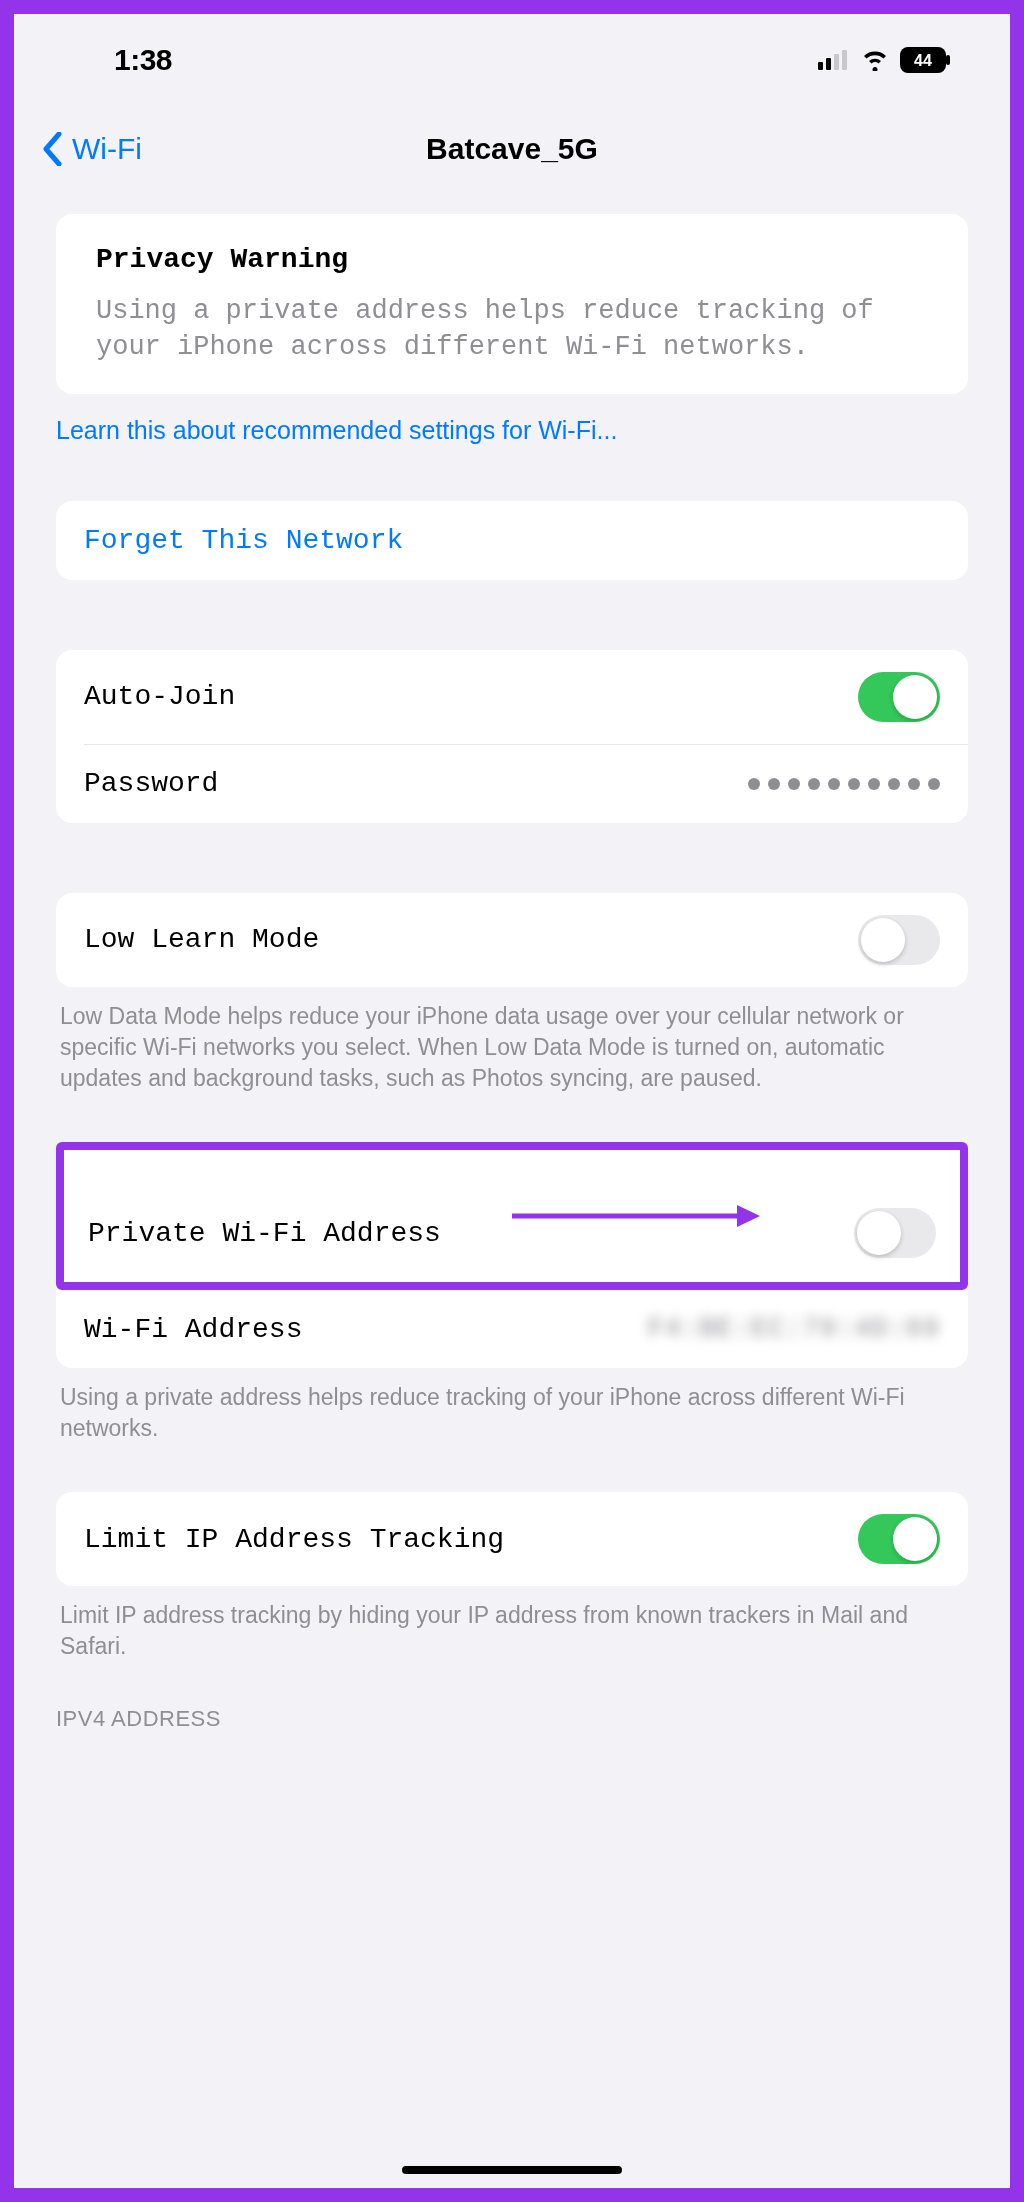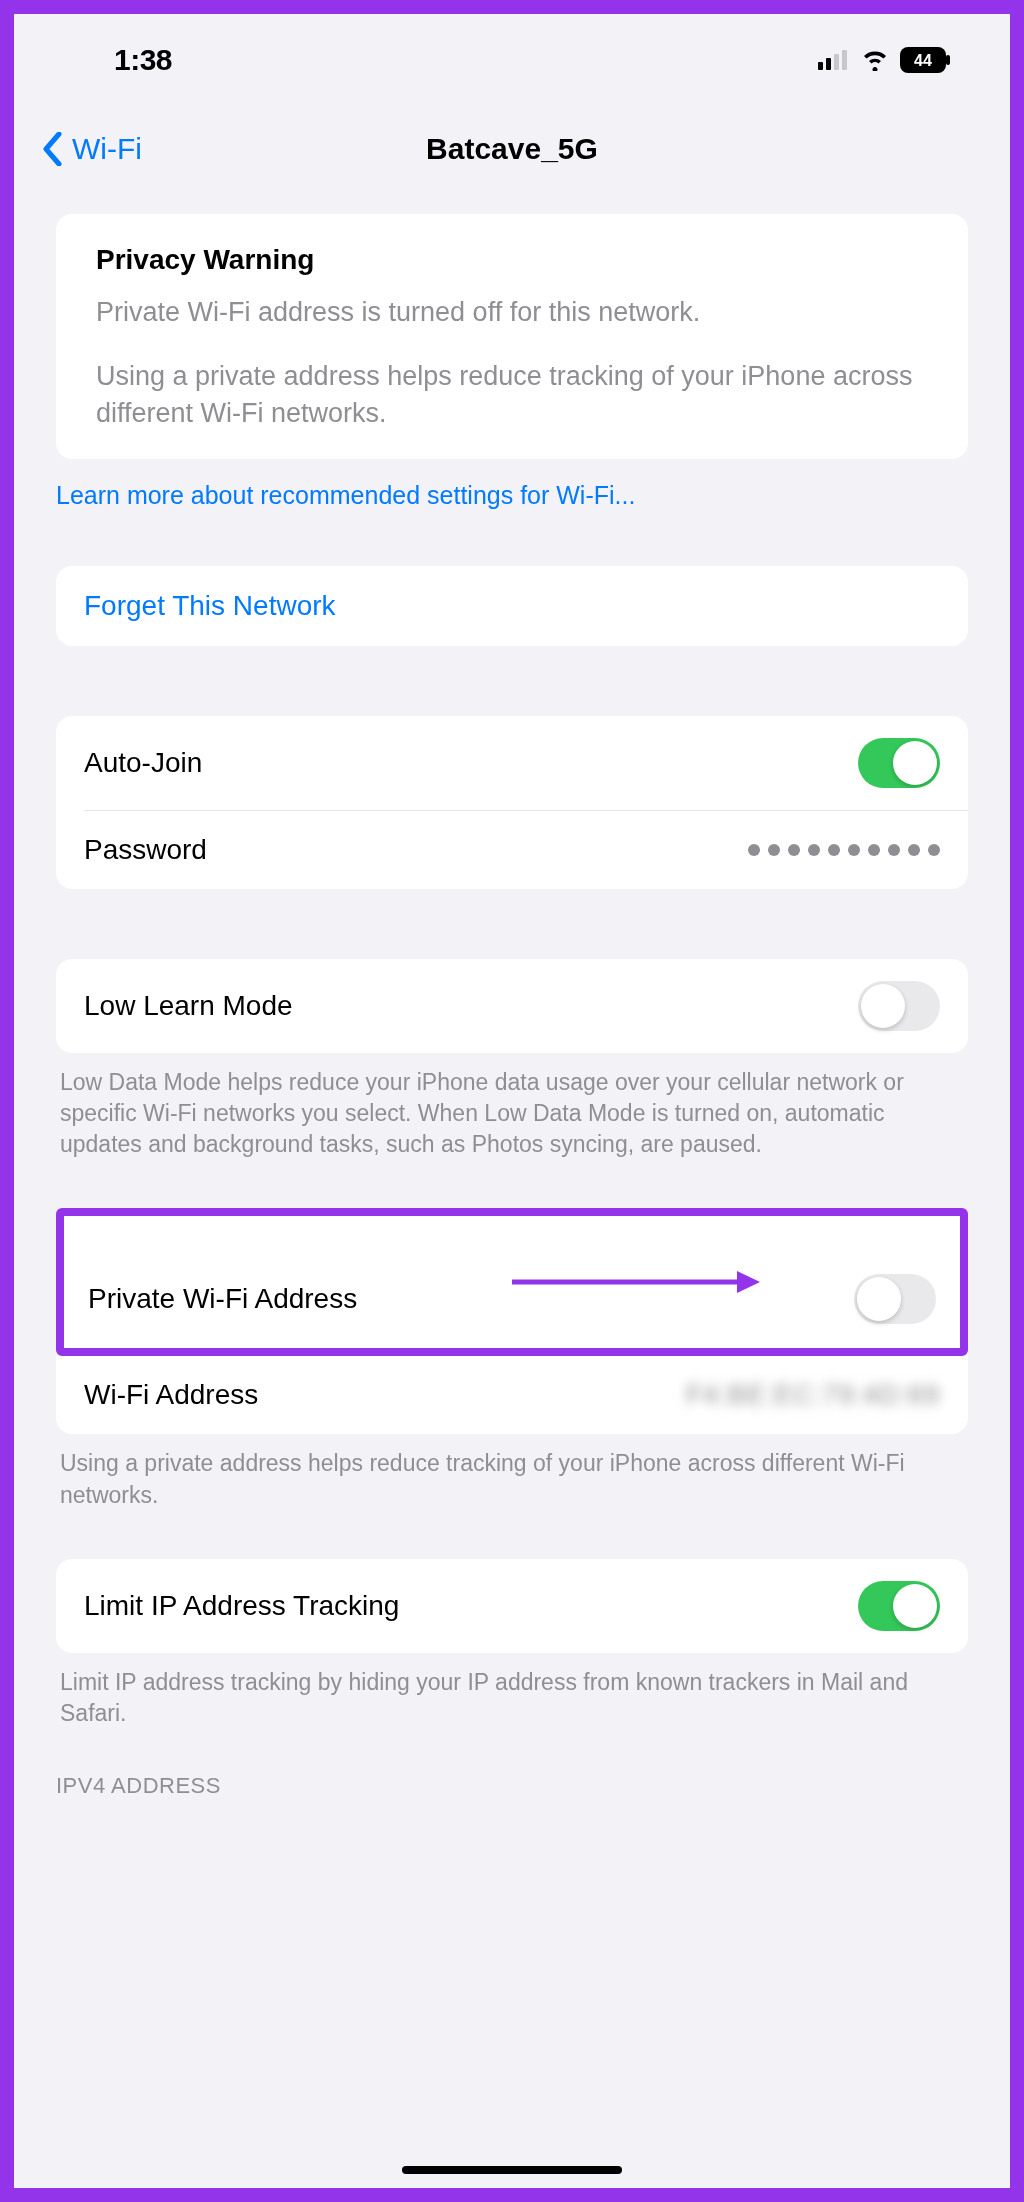--- a/index.html
+++ b/index.html
@@ -54,20 +54,21 @@
       font-size: 30px;
       font-weight: 700;
       color: #000;
       margin: 8px auto;
     }
     .content { padding: 0 42px; }
     .card {
       background: #fff;
       border-radius: 16px;
       overflow: hidden;
+      font-family: Liberation Mono, monospace;
     }
     .privacy-card { padding: 30px 40px 28px 40px; }
     .privacy-title {
       font-size: 28px;
       font-weight: 700;
       color: #000;
       margin-bottom: 18px;
     }
     .privacy-text {
       font-size: 27px;
@@ -208,28 +209,27 @@
       <span style="margin-left:6px">Wi-Fi</span>
     </div>
     <div class="nav-title">Batcave_5G</div>
   </div>
 
   <div class="content">
 
     <div class="card privacy-card">
       <div class="privacy-title">Privacy Warning</div>
       <div class="privacy-text">
-        <p>Private Wi-Fi address is turned off for this network.</p>
         <p>Using a private address helps reduce tracking of your iPhone across different Wi-Fi networks.</p>
       </div>
     </div>
 
   </div>
 
-  <div class="learn-more">Learn more about recommended settings for Wi-Fi...</div>
+  <div class="learn-more">Learn this about recommended settings for Wi-Fi...</div>
 
   <div style="height:56px"></div>
 
   <div class="content">
     <div class="card">
       <div class="row-link">Forget This Network</div>
     </div>
   </div>
 
   <div class="section-gap-lg"></div>

